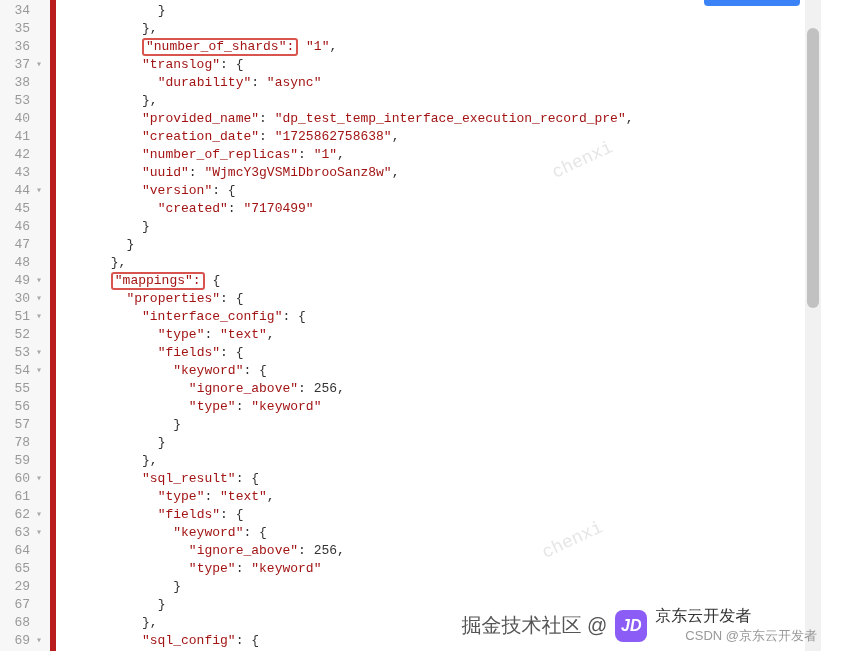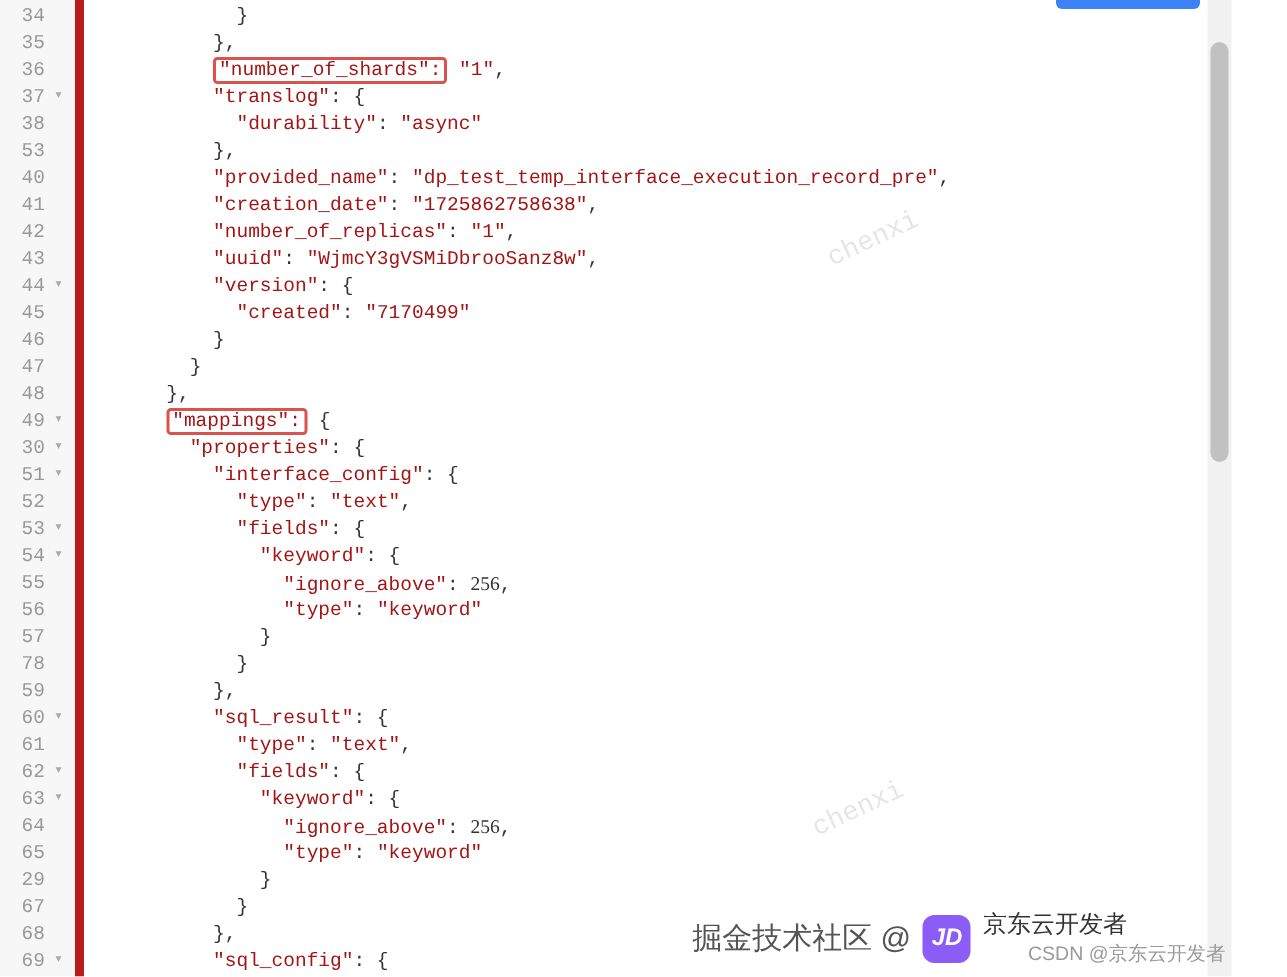--- a/index.html
+++ b/index.html
@@ -46,21 +46,21 @@
       position: relative;
       color: #333;
     }
     .code .line {
       height: 18px;
       line-height: 18px;
       white-space: pre;
     }
     .key { color: #a31515; }
     .str { color: #a31515; }
-    .numv { color: #333; font-family: Liberation Serif, serif; }
+    .numv { color: #333; }
     .punc { color: #333; }
     .hl {
       border: 2px solid #d9534f;
       border-radius: 3px;
       padding: 0 2px;
       display: inline-block;
       line-height: 14px;
     }
     .scroll {
       position: absolute;

